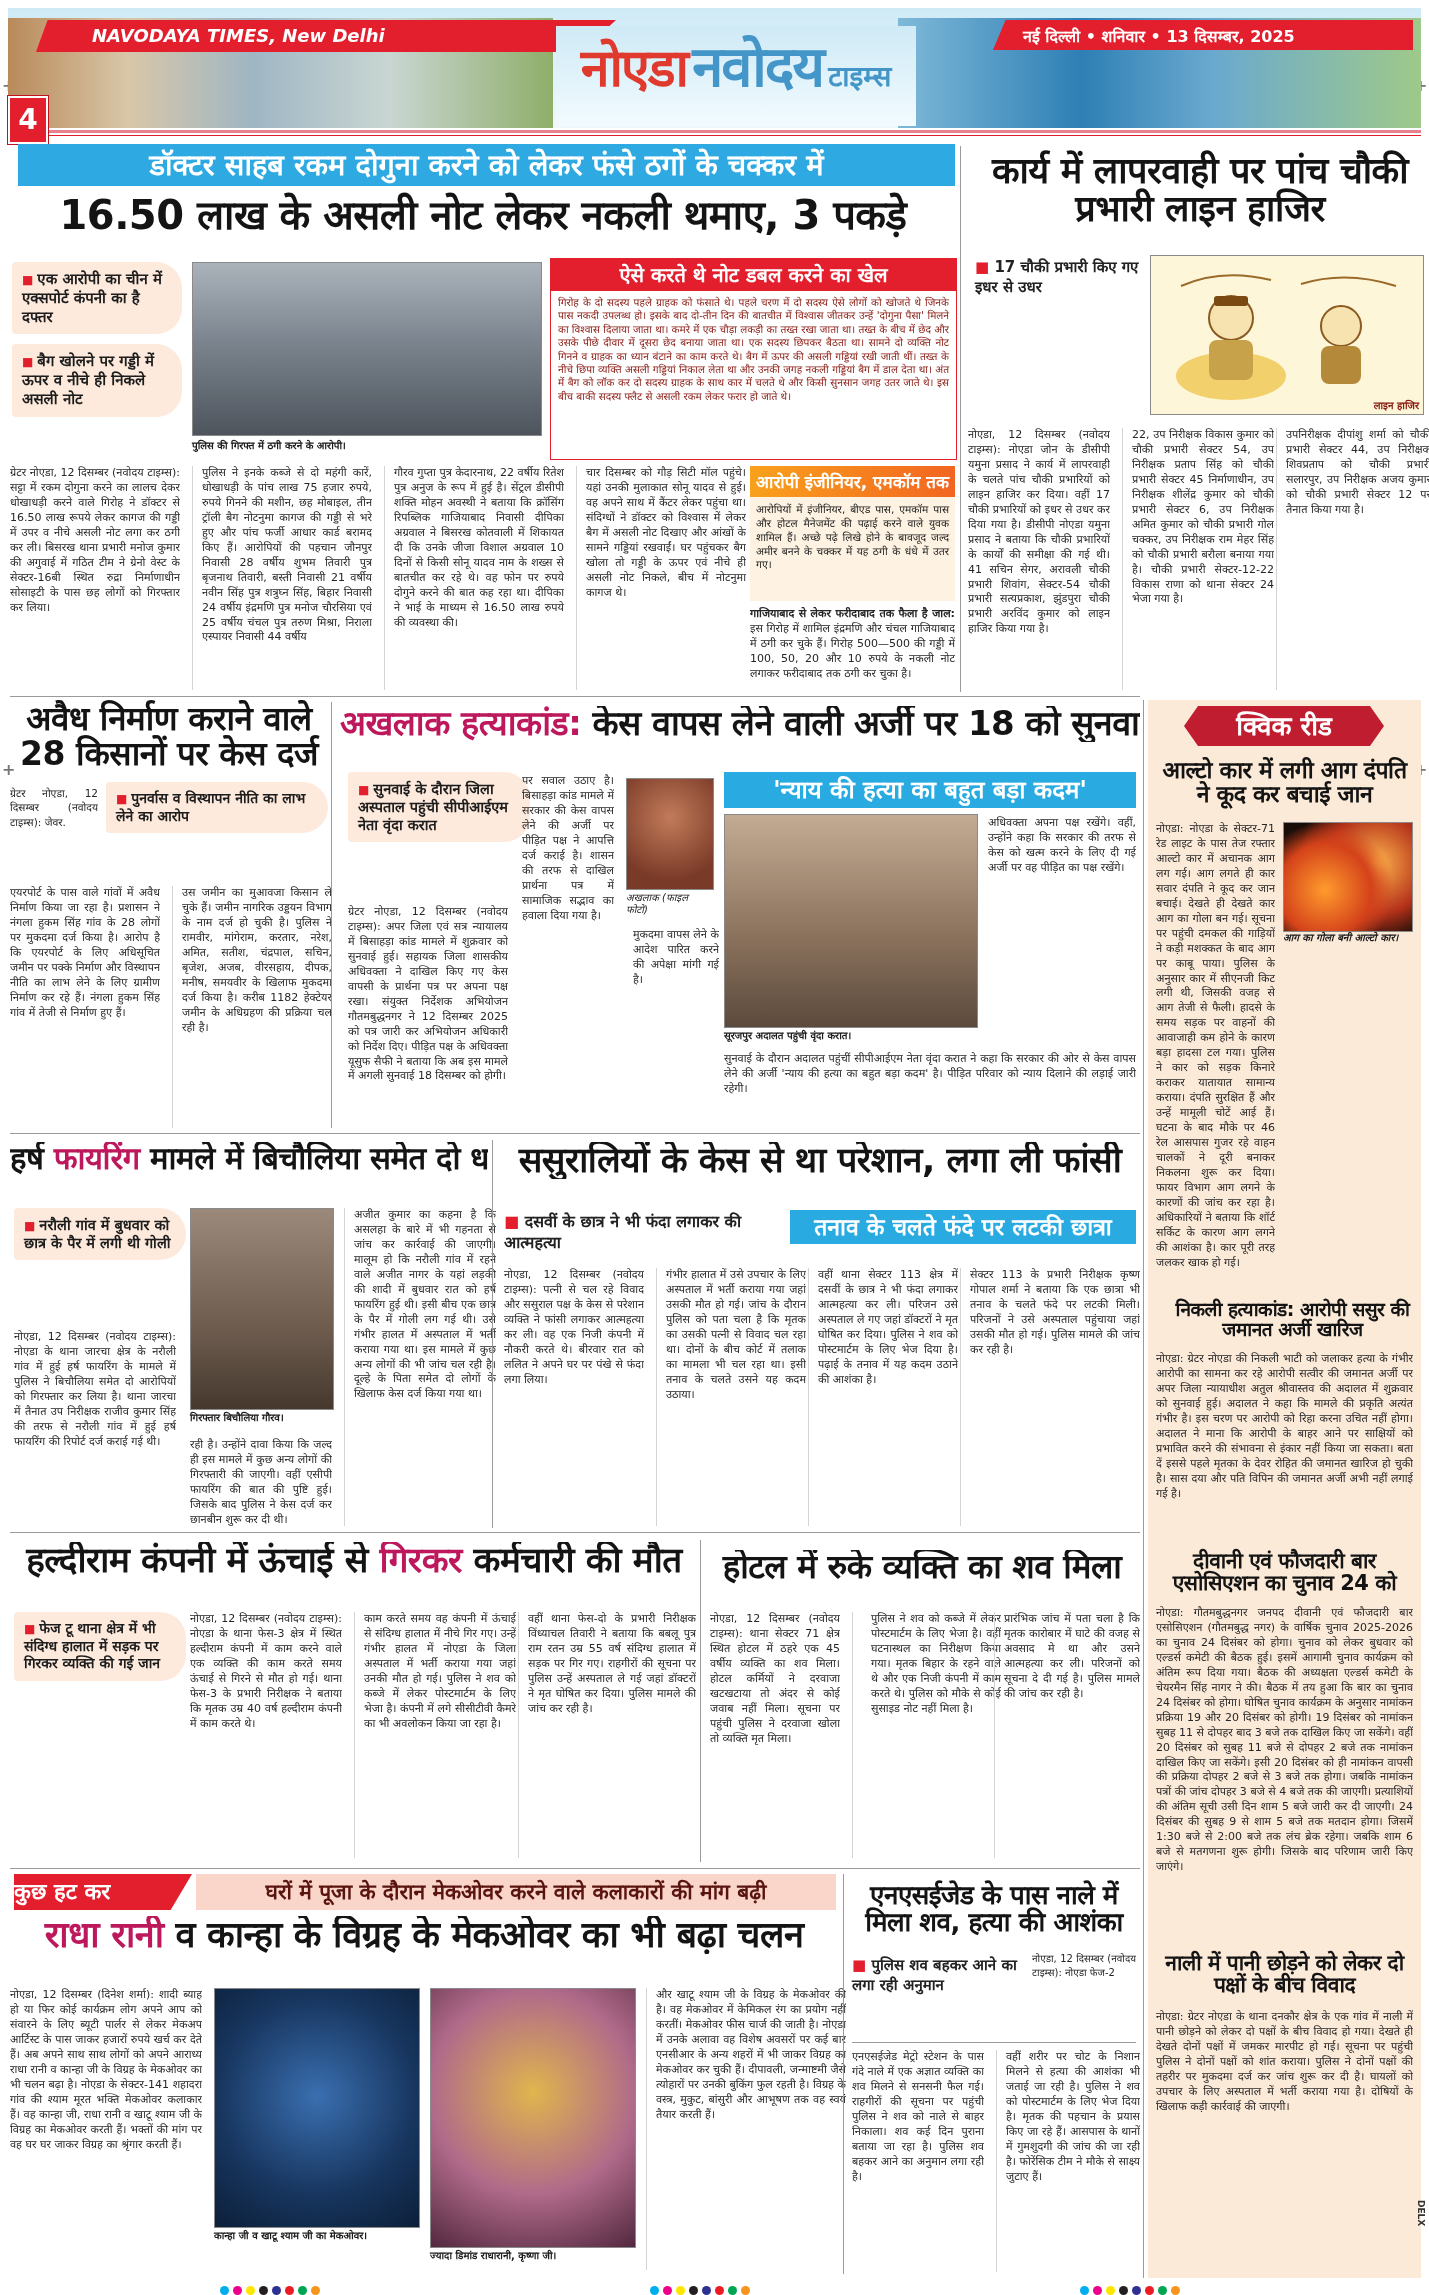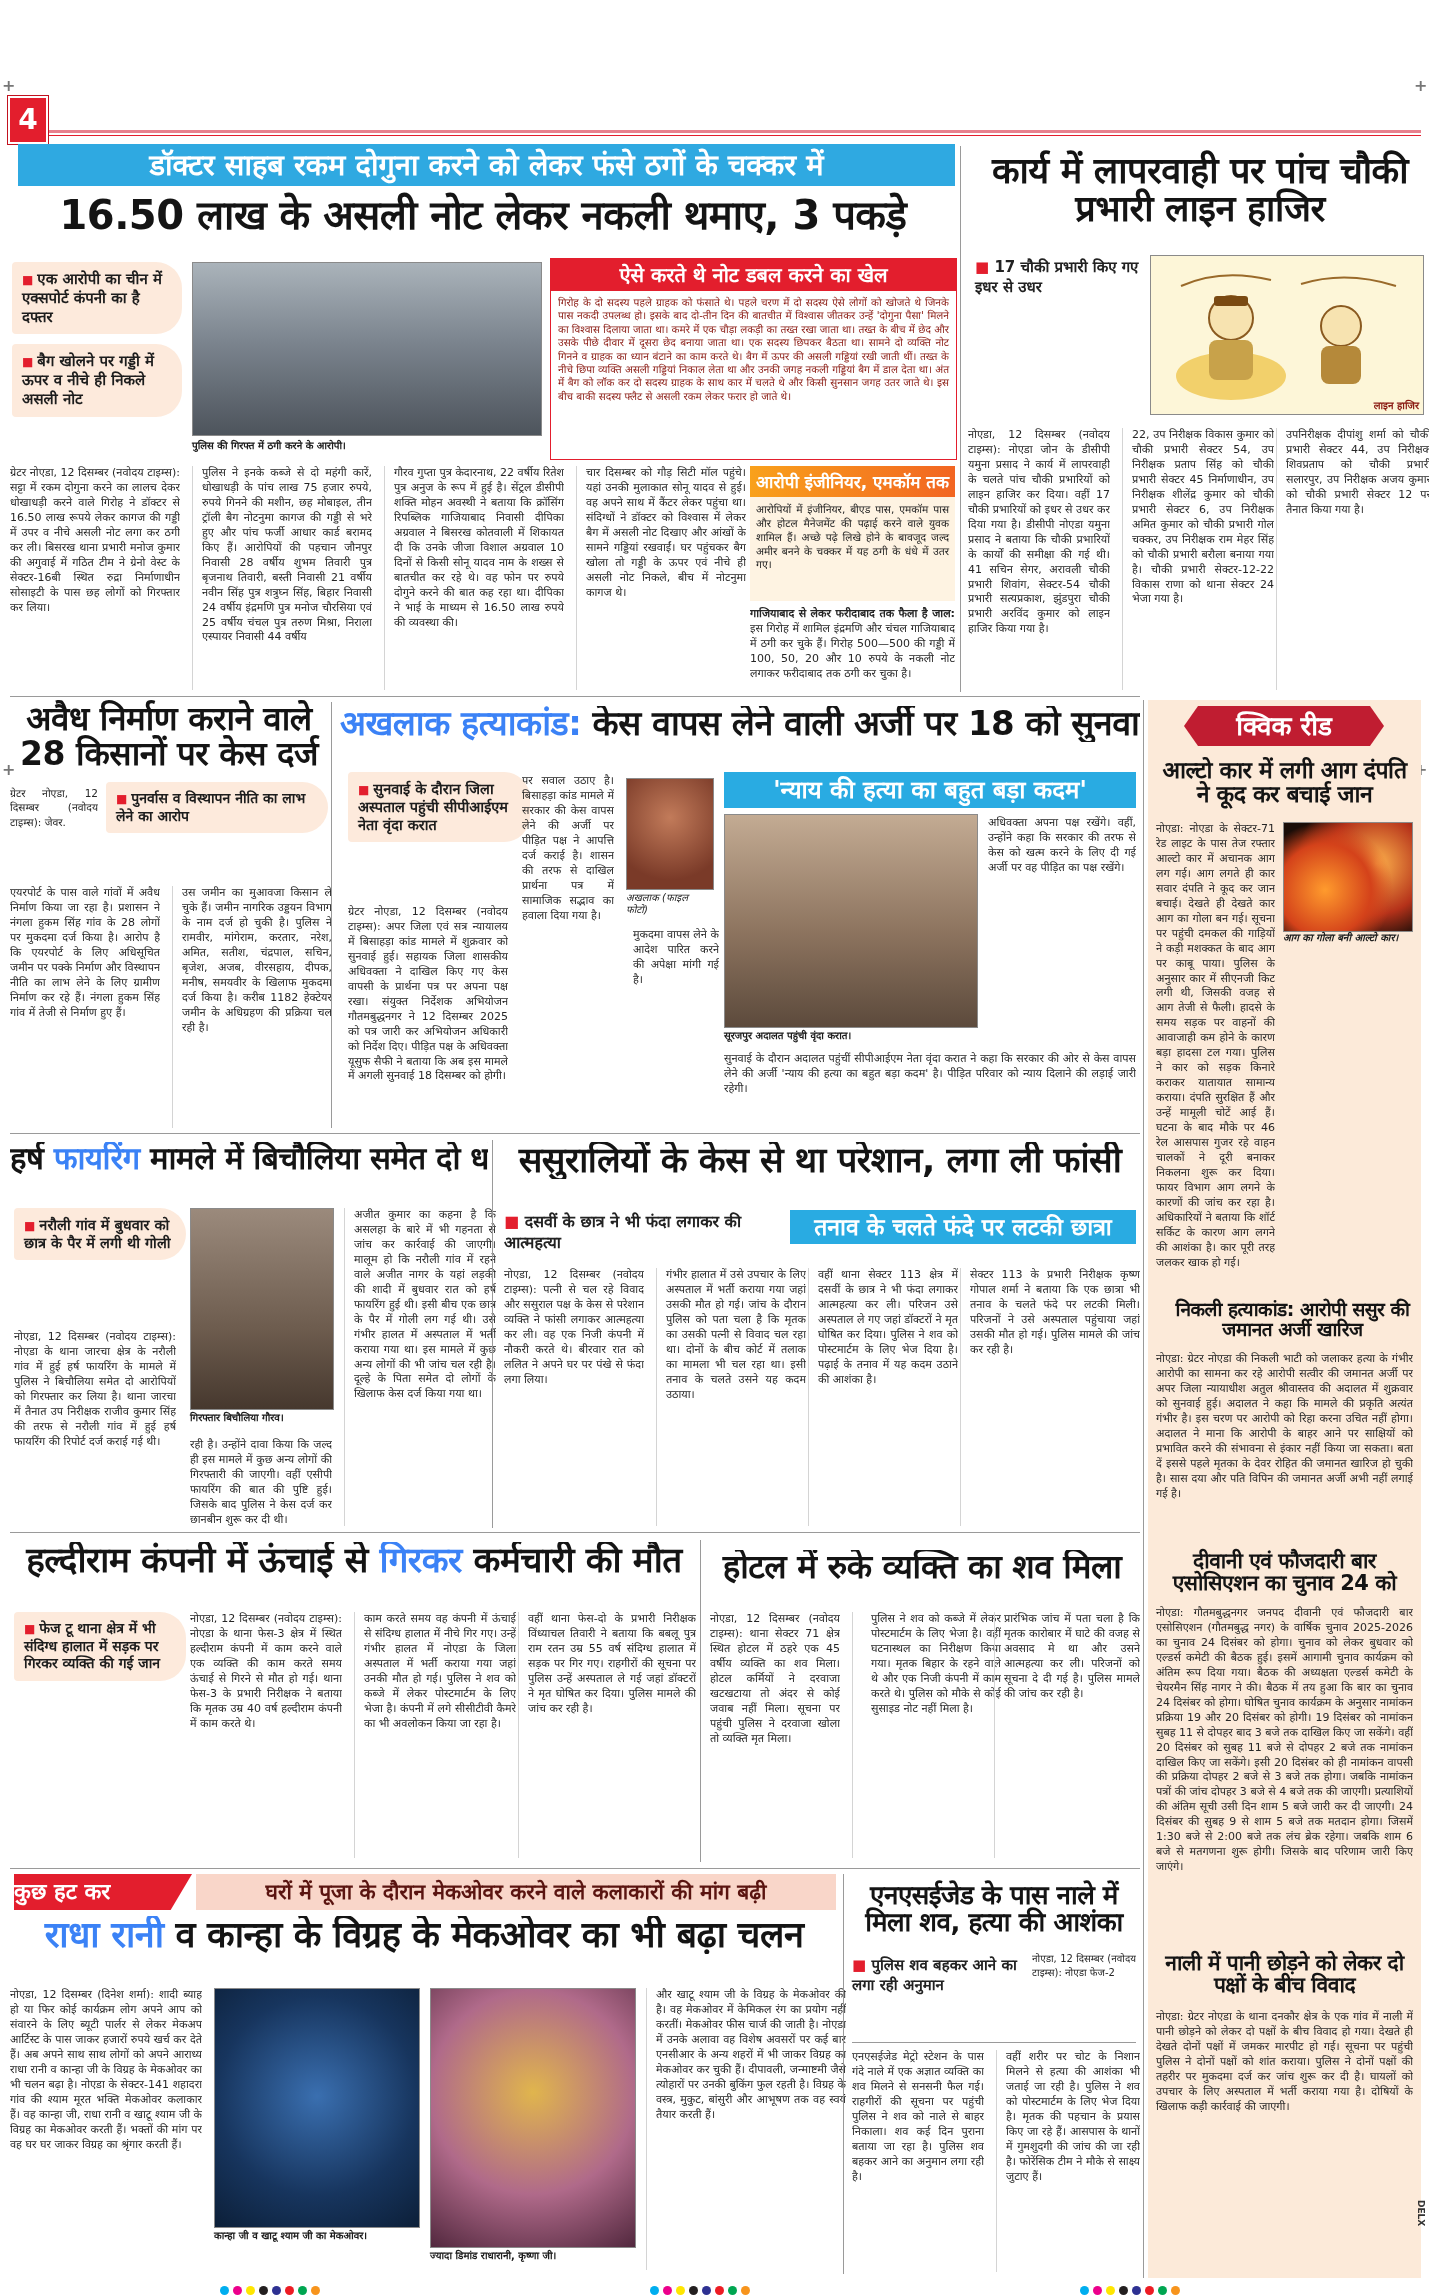--- a/index.html
+++ b/index.html
@@ -1,20 +1,20 @@
 <!DOCTYPE html>
 <html><head>
 <meta charset="utf-8">
 <style>
   html,body{margin:0;padding:0;background:#ffffff;}
   #page{position:relative;width:1429px;height:2295px;background:#fff;
         font-family:"DejaVu Sans",sans-serif;overflow:hidden;color:#222;}
   .abs{position:absolute;}
   .hl{font-weight:bold;color:#141414;line-height:1.05;letter-spacing:-0.5px;}
-  .accent{color:#3b82f6;}
+  .accent{color:#be185d;}
   .bodytxt{font-size:11px;line-height:1.36;text-align:justify;color:#262626;overflow:hidden;}
   .bubble{background:#fdeadc;border-radius:4px 26px 26px 4px;padding:8px 12px 8px 10px;
           font-weight:bold;font-size:15px;line-height:1.25;color:#1d1d1d;}
   .bubble .sq{color:#e31e2d;margin-right:4px;font-size:12px;}
   .cap{font-size:10px;font-weight:bold;color:#1d1d1d;line-height:1.2;}
   .photo{border:1px solid #8a8a8a;}
   .rule-h{background:#9a9a9a;height:1px;}
   .rule-v{background:#9a9a9a;width:1px;}
   .kickbar{background:#2fa9e1;color:#fff;font-weight:bold;text-align:center;}
   .bluebar{background:#29abe2;color:#fff;font-weight:bold;text-align:center;}
@@ -25,20 +25,40 @@
 </head>
 <body>
 
 <div id="page">
 
   <div class="abs reg" style="left:2px;top:76px;">+</div>
   <div class="abs reg" style="left:1414px;top:76px;">+</div>
   <div class="abs reg" style="left:2px;top:760px;">+</div>
   <div class="abs reg" style="left:1414px;top:760px;">+</div>
 
+  <div class="abs" style="left:8px;top:8px;width:1413px;height:120px;background:linear-gradient(180deg,#cfeaf6,#eef8fd);">
+
+    <div class="abs" style="left:0;top:10px;width:545px;height:110px;background:linear-gradient(90deg,#b98a5a 0%,#d8c7a8 22%,#9fb6c4 45%,#c9d6d2 70%,#8fae6a 100%);"></div>
+
+    <div class="abs" style="left:890px;top:10px;width:523px;height:110px;background:linear-gradient(90deg,#7fb9d8 0%,#2e7fb5 35%,#6aa9cf 60%,#9fc98a 100%);"></div>
+
+    <div class="abs" style="left:28px;top:12px;width:580px;height:32px;background:#e31e2d;clip-path:polygon(2% 0,100% 0,94% 100%,0 100%);">
+      <span class="abs" style="left:56px;top:5px;color:#fff;font-style:italic;font-weight:bold;font-size:18px;">NAVODAYA TIMES, New Delhi</span>
+    </div>
+
+    <div class="abs" style="left:548px;top:18px;width:360px;height:100px;background:linear-gradient(180deg,#cfeaf6,#f2fbff);text-align:center;">
+      <span style="color:#e03a2f;font-weight:bold;font-size:52px;letter-spacing:-2px;">नोएडा</span>
+      <span style="color:#4596c8;font-weight:bold;font-size:56px;letter-spacing:-2px;">नवोदय</span>
+      <span style="color:#4596c8;font-weight:bold;font-size:28px;">टाइम्स</span>
+    </div>
+
+    <div class="abs" style="left:985px;top:12px;width:420px;height:30px;background:#e31e2d;clip-path:polygon(3% 0,100% 0,100% 100%,0 100%);">
+      <span class="abs" style="left:30px;top:5px;color:#fff;font-weight:bold;font-size:16px;">नई दिल्ली • शनिवार • 13 दिसम्बर, 2025</span>
+    </div>
+  </div>
 
   <div class="abs" style="left:8px;top:130px;width:1413px;height:3px;background:#e8808d;"></div>
   <div class="abs" style="left:8px;top:135px;width:1413px;height:1px;background:#e31e2d;"></div>
 
   <div class="abs" style="left:8px;top:96px;width:36px;height:44px;background:#e31e2d;border:2px solid #fff;outline:1px solid #c1121f;color:#fff;font-weight:bold;font-size:28px;text-align:center;line-height:44px;">4</div>
 
   <div class="abs kickbar" style="left:18px;top:144px;width:937px;height:42px;font-size:29px;line-height:42px;">डॉक्टर साहब रकम दोगुना करने को लेकर फंसे ठगों के चक्कर में</div>
 
   <div class="abs hl" style="left:10px;top:194px;width:946px;height:56px;font-size:40px;text-align:center;white-space:nowrap;">16.50 लाख के असली नोट लेकर नकली थमाए, 3 पकड़े</div>
 

